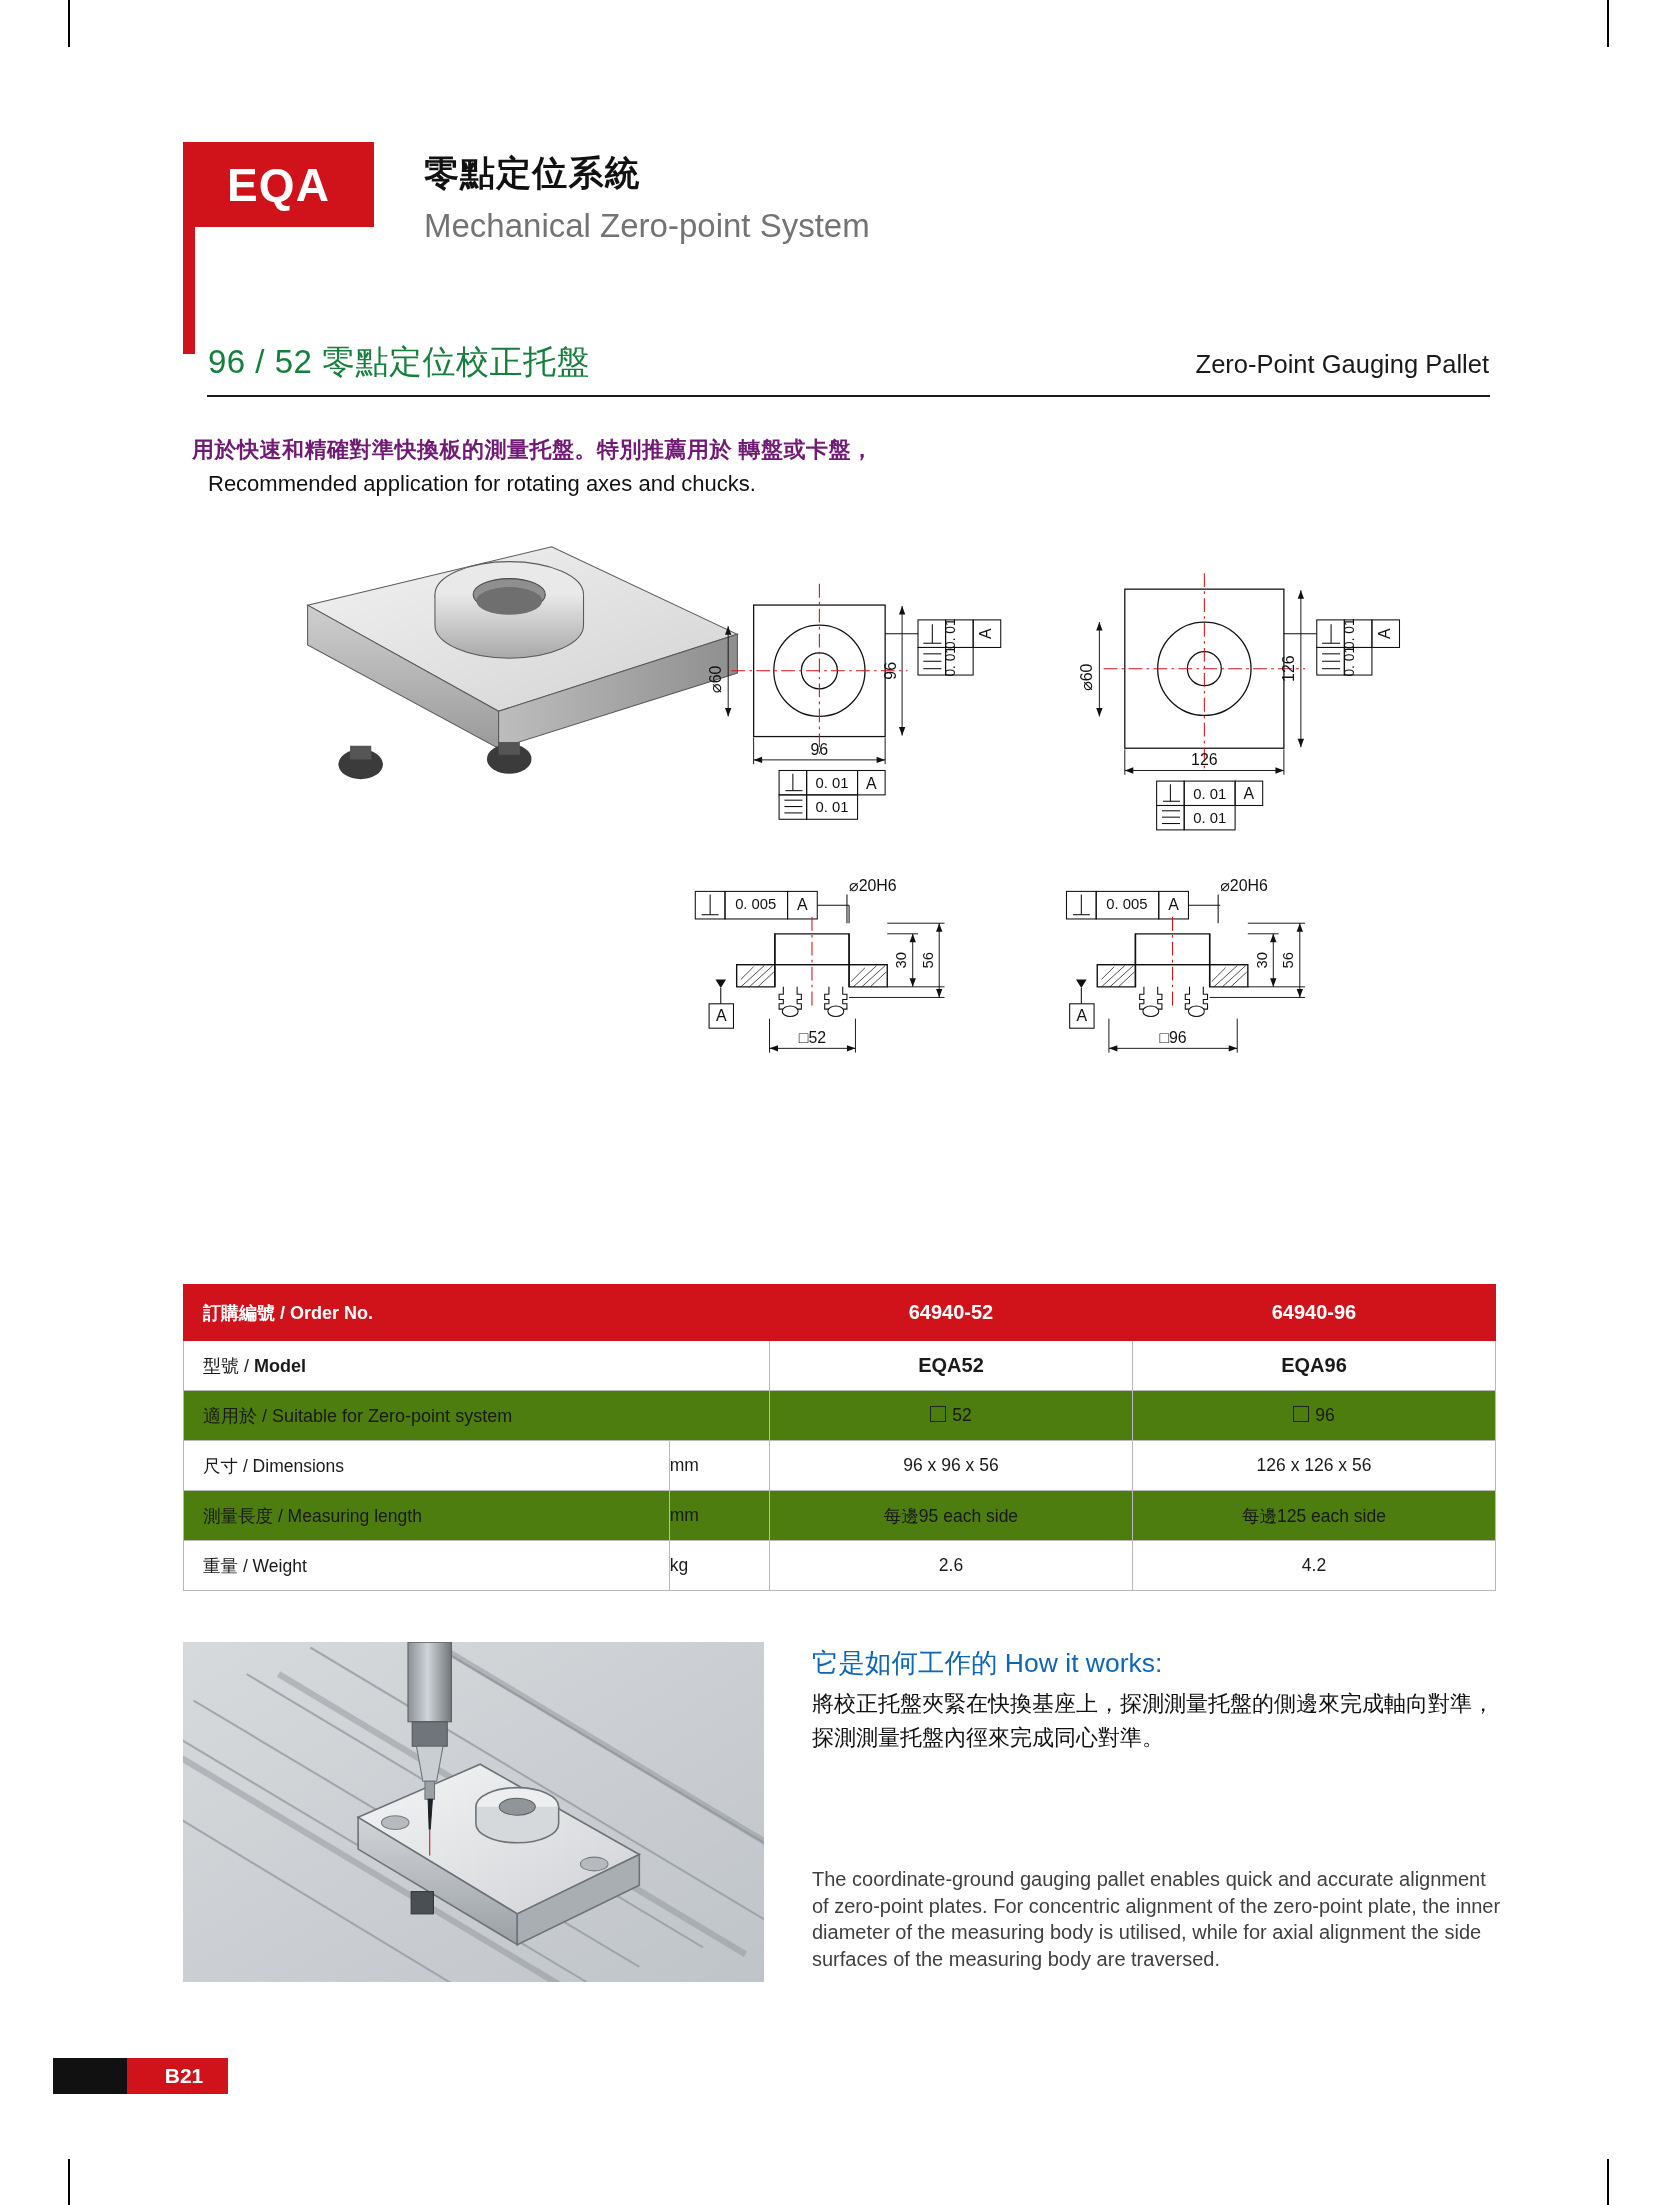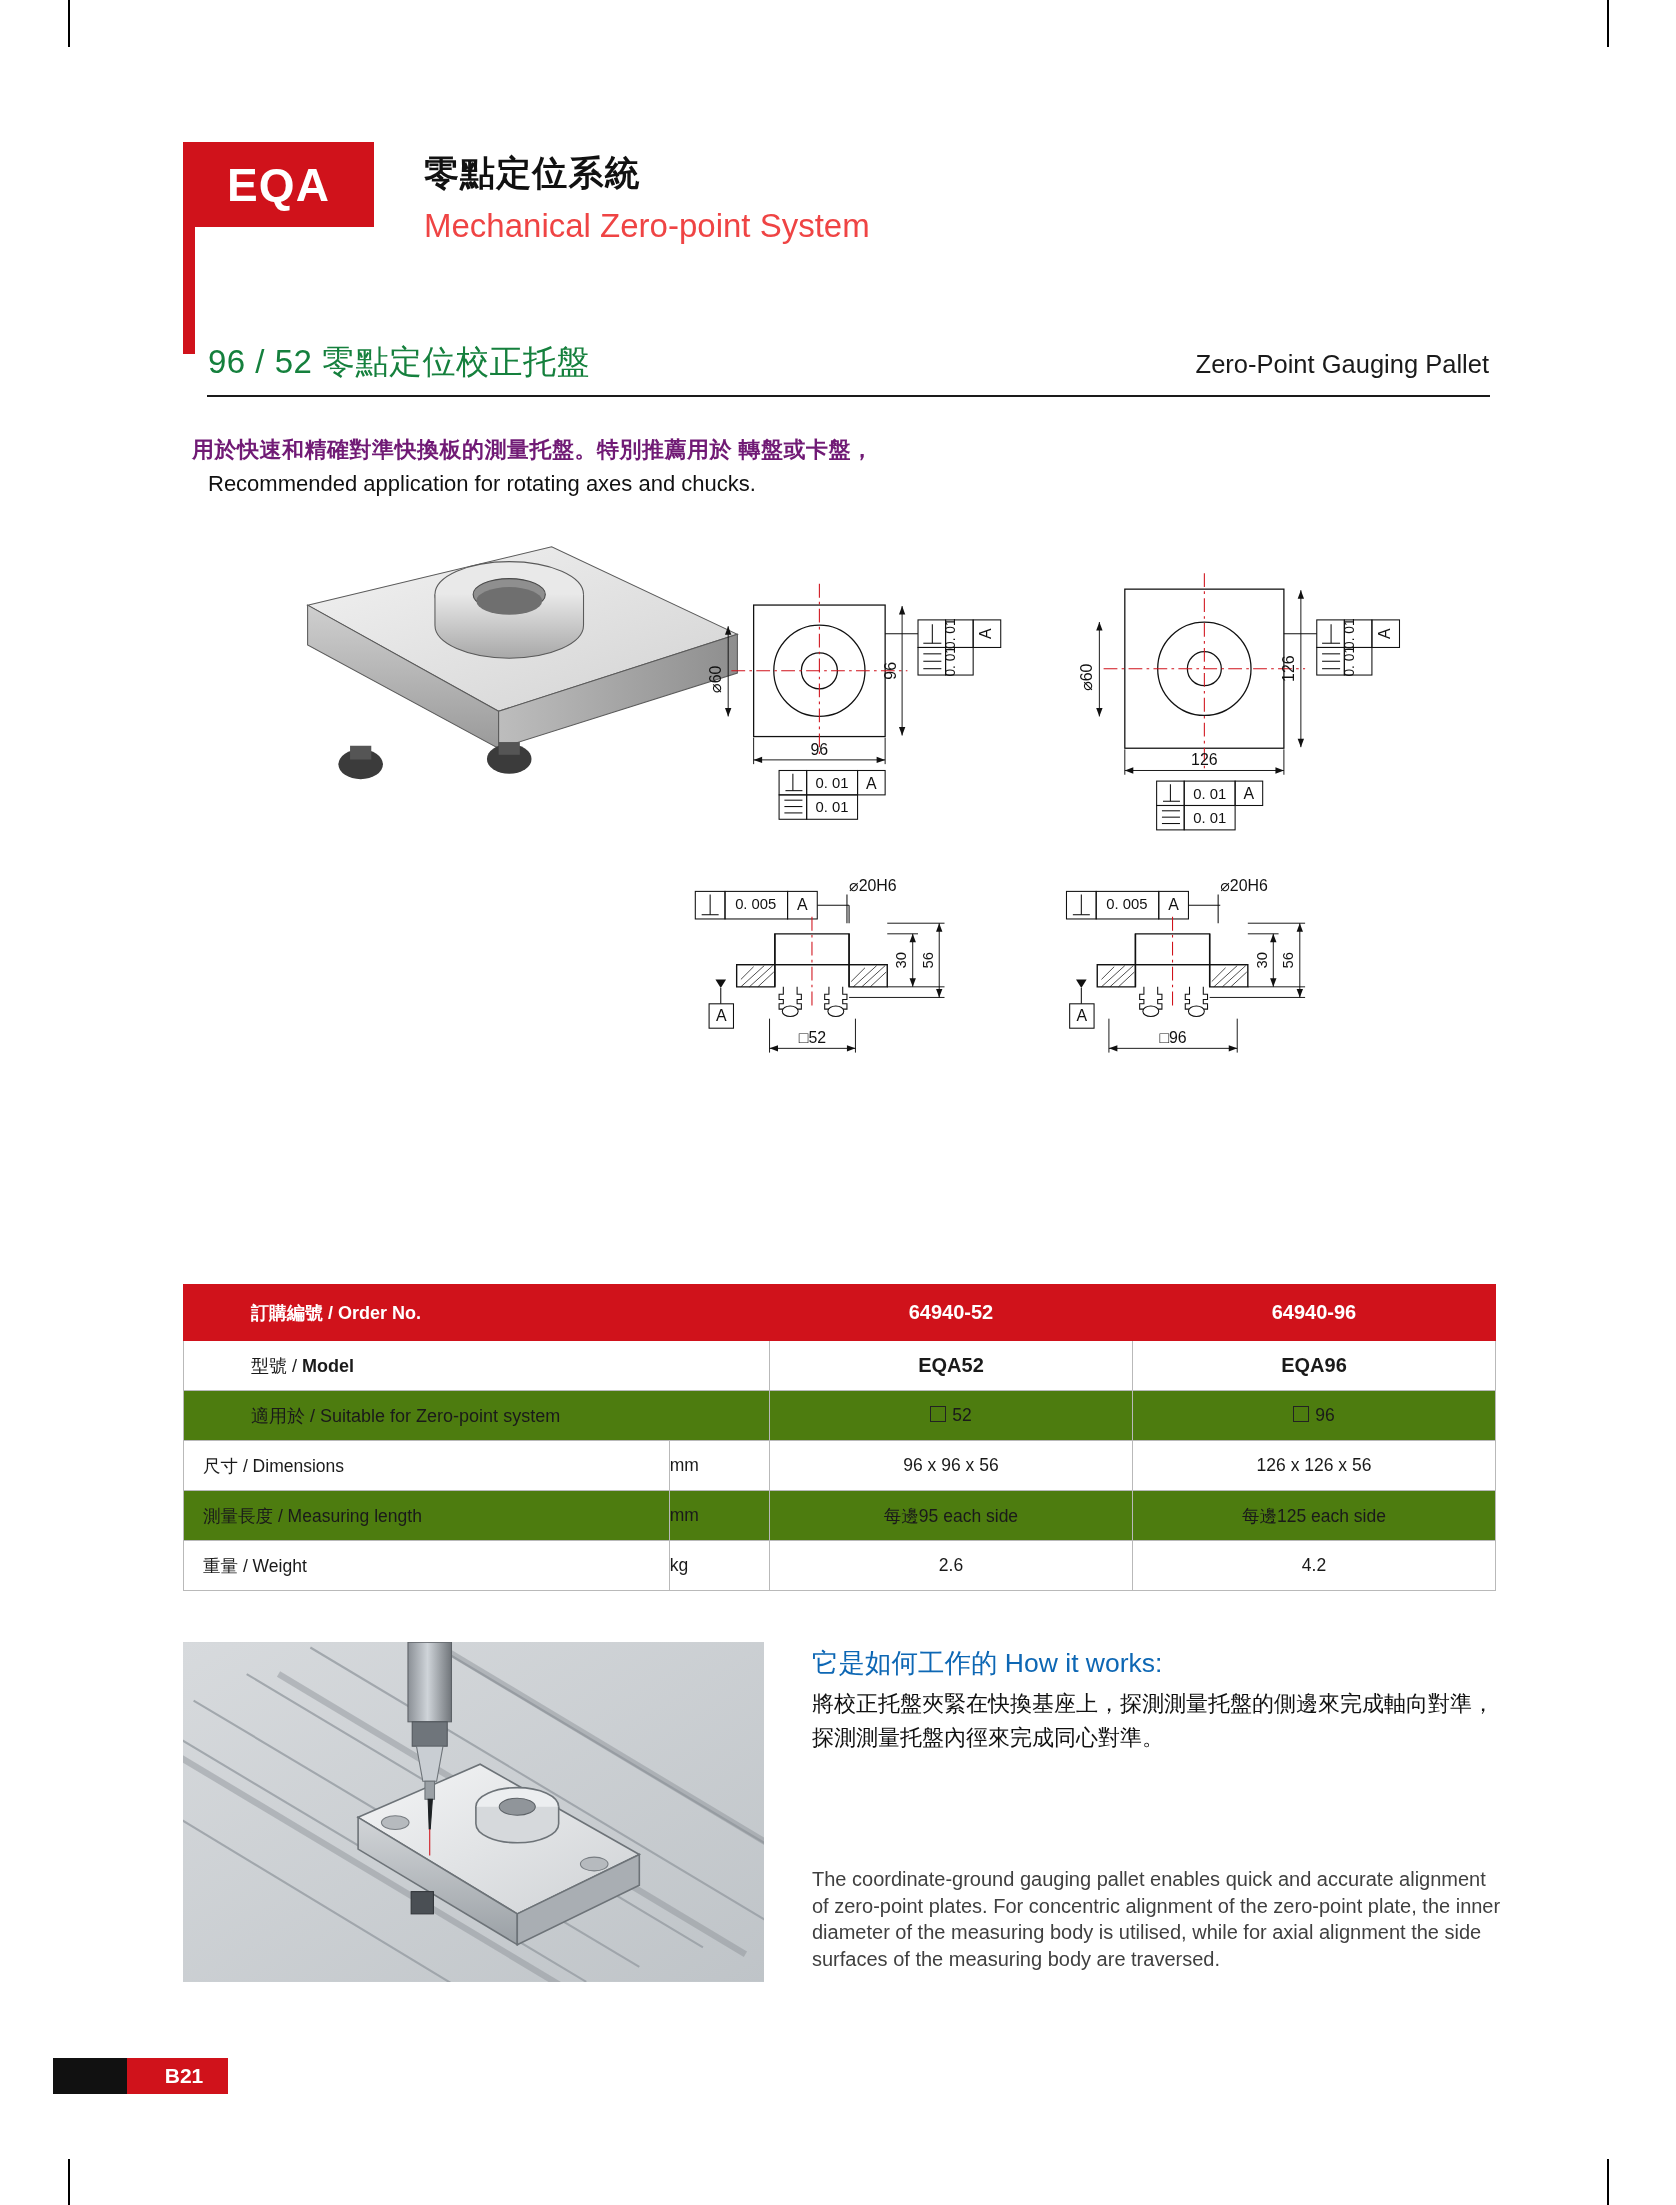--- a/index.html
+++ b/index.html
@@ -65,21 +65,21 @@
     font-size: 35px;
     font-weight: bold;
     letter-spacing: 1.1px;
     color: #111;
   }
   .hdr-en {
     position: absolute;
     left: 424px;
     top: 207px;
     font-size: 33px;
-    color: #ef4444;
+    color: #737373;
   }
 
   
   .title-rule {
     position: absolute;
     left: 207px;
     top: 395px;
     width: 1283px;
     height: 2.1px;
     background: #1a1a1a;
@@ -174,21 +174,21 @@
   .c-val {
     width: 371px;
     text-align: center;
   }
   .lbl-wrap {
     display: flex;
     align-items: center;
     justify-content: space-between;
     padding-right: 18px;
   }
-  .lbl-main { font-size: 18px; margin-left: 48px; }
+  .lbl-main { font-size: 18px; }
   .row-head .c-label { padding-left: 19px !important; }
   .b { font-weight: bold; }
   .sq::before {
     content: "";
     display: inline-block;
     width: 13.8px;
     height: 13.8px;
     border: 1.1px solid #222;
     margin-right: 6.4px;
     vertical-align: -1.1px;

